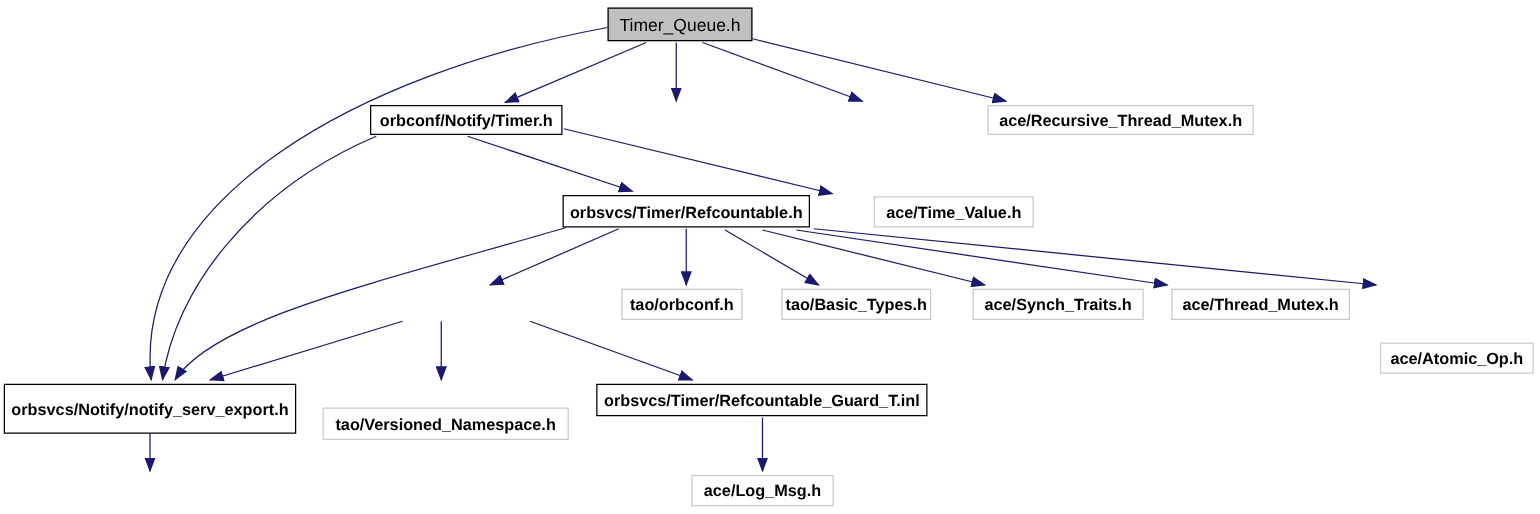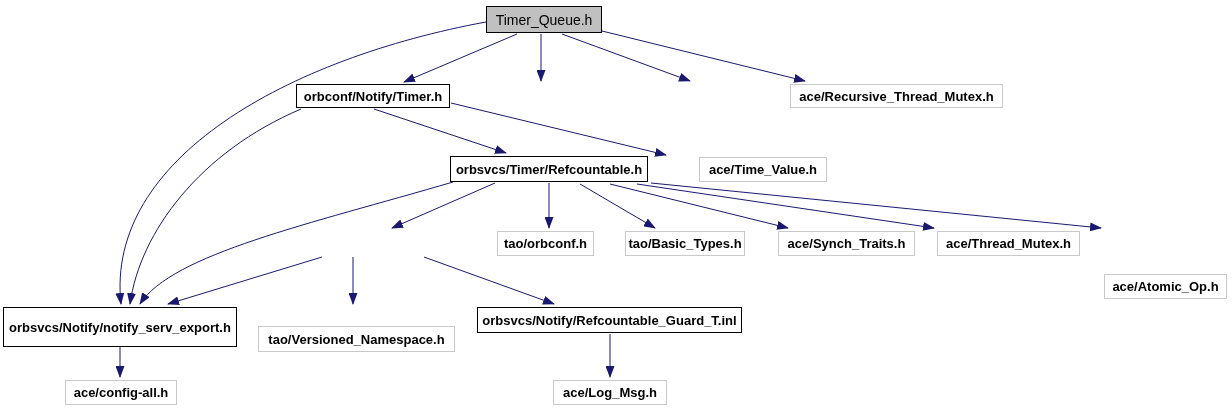--- a/index.html
+++ b/index.html
@@ -73,17 +73,16 @@
   <div class="node node--external" style="left: 790px; top: 84px; width: 213px; height: 24px;">ace/Recursive_Thread_Mutex.h</div>
   <div class="node node--internal" style="left: 450px; top: 156px; width: 198px; height: 26px;">orbsvcs/Timer/Refcountable.h</div>
   <div class="node node--external" style="left: 699px; top: 157px; width: 128px; height: 25px;">ace/Time_Value.h</div>
   <div class="node node--external" style="left: 497px; top: 231px; width: 97px; height: 25px;">tao/orbconf.h</div>
   <div class="node node--external" style="left: 625px; top: 231px; width: 120px; height: 25px;">tao/Basic_Types.h</div>
   <div class="node node--external" style="left: 778px; top: 231px; width: 137px; height: 25px;">ace/Synch_Traits.h</div>
   <div class="node node--external" style="left: 937px; top: 231px; width: 143px; height: 25px; text-align: right;">ace/Thread_Mutex.h</div>
   <div class="node node--external" style="left: 1104px; top: 231px; width: 123px; height: 25px; margin-top: 43px;">ace/Atomic_Op.h</div>
   <div class="node node--internal" style="left: 3px; top: 307px; width: 234px; height: 40px;">orbsvcs/Notify/notify_serv_export.h</div>
   <div class="node node--external" style="left: 258px; top: 307px; width: 197px; height: 26px; margin-top: 19px;">tao/Versioned_Namespace.h</div>
-  <div class="node node--internal" style="left: 477px; top: 307px; width: 265px; height: 26px;">orbsvcs/Notify/Refcountable_Guard_T.inl</div>
-  <div class="node node--external" style="left: 65px; top: 380px; width: 112px; height: 25px;">ace/config-all.h</div>
+  <div class="node node--internal" style="left: 477px; top: 307px; width: 265px; height: 26px;">orbsvcs/Timer/Refcountable_Guard_T.inl</div>
   <div class="node node--external" style="left: 553px; top: 380px; width: 114px; height: 25px;">ace/Log_Msg.h</div>
 
 </div>
 
 </body></html>

